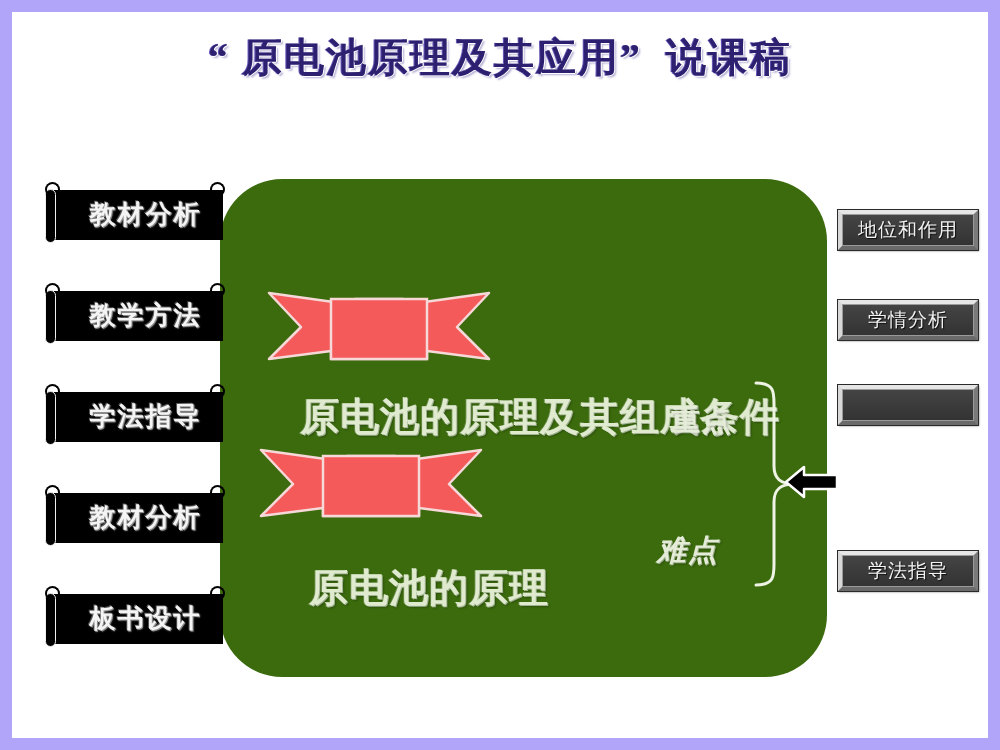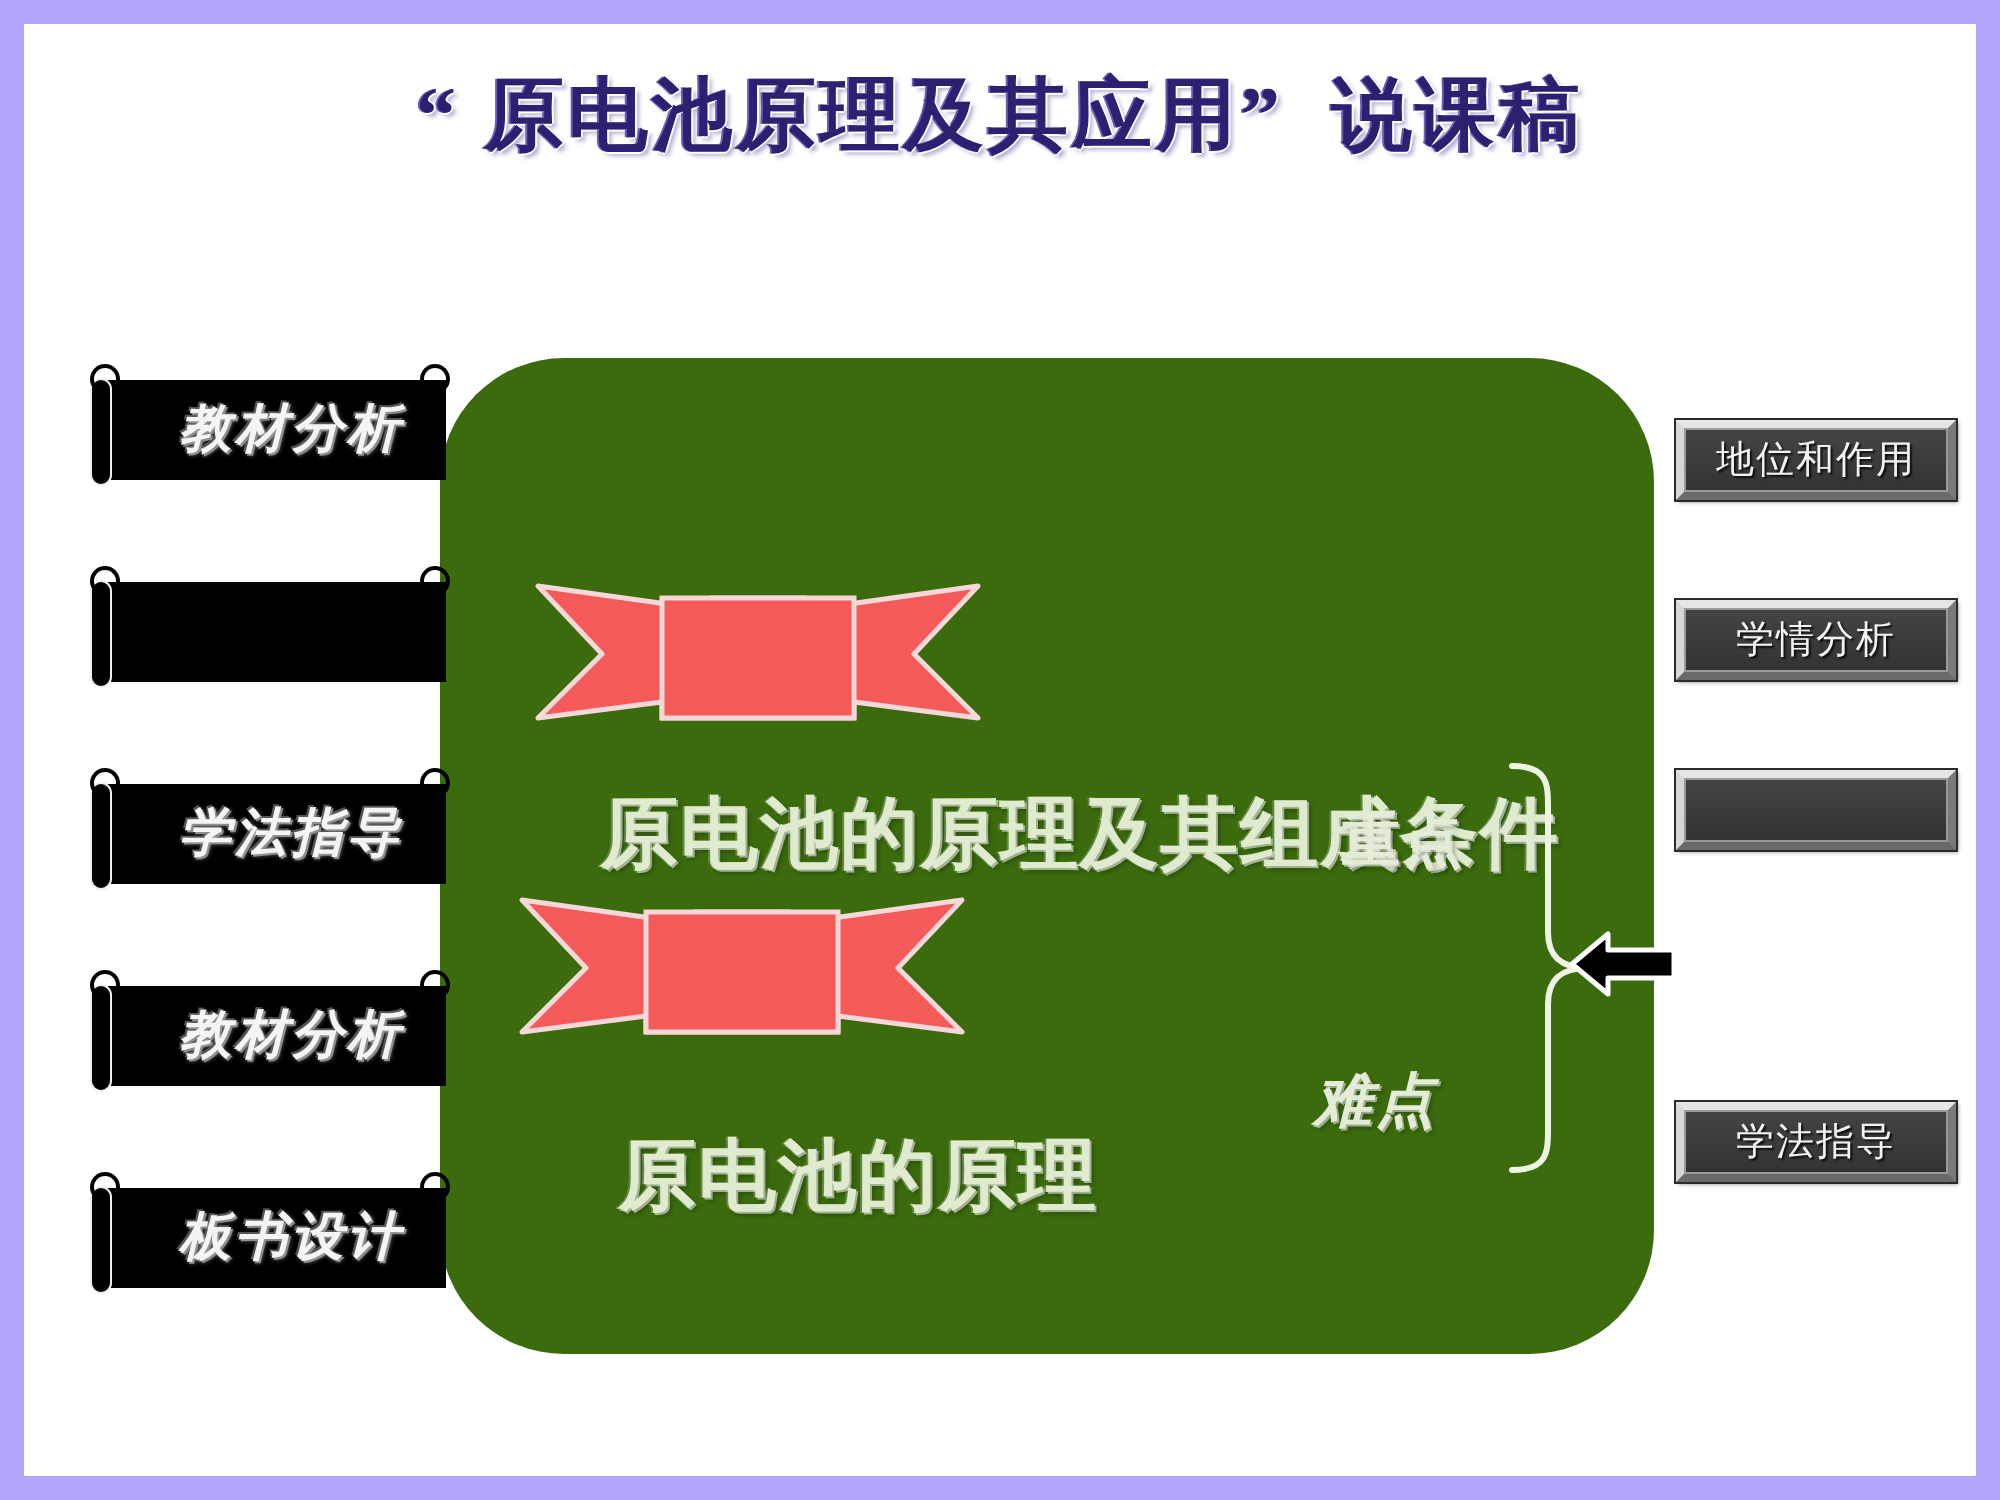--- a/index.html
+++ b/index.html
@@ -172,21 +172,20 @@
     font-size: 26px;
     font-weight: bold;
     color: #f4f4f4;
     letter-spacing: 2px;
     z-index: 5;
     text-shadow:
        1px 1px 0 #8e8e8e,
       -1px -1px 0 #555555,
        1px 1px 2px rgba(255,255,255,0.4);
     white-space: nowrap;
-    font-style: italic;
   }
 
   
   .bevel-button {
     position: absolute;
     left: 826px;
     width: 140px;
     height: 40px;
     background: #b91c1c;
     border-top: 4px solid #e6e6e6;
@@ -267,20 +266,21 @@
     <div class="curl-tl"></div>
     <div class="curl-tr"></div>
     <div class="plate-label">教材分析</div>
   </div>
 
   <div class="scroll-banner" style="top:277px">
     <div class="plate"></div>
     <div class="rod"></div>
     <div class="curl-tl"></div>
     <div class="curl-tr"></div>
+    <div class="plate-label">教学方法</div>
   </div>
 
   <div class="scroll-banner" style="top:378px">
     <div class="plate"></div>
     <div class="rod"></div>
     <div class="curl-tl"></div>
     <div class="curl-tr"></div>
     <div class="plate-label">学法指导</div>
   </div>
 

